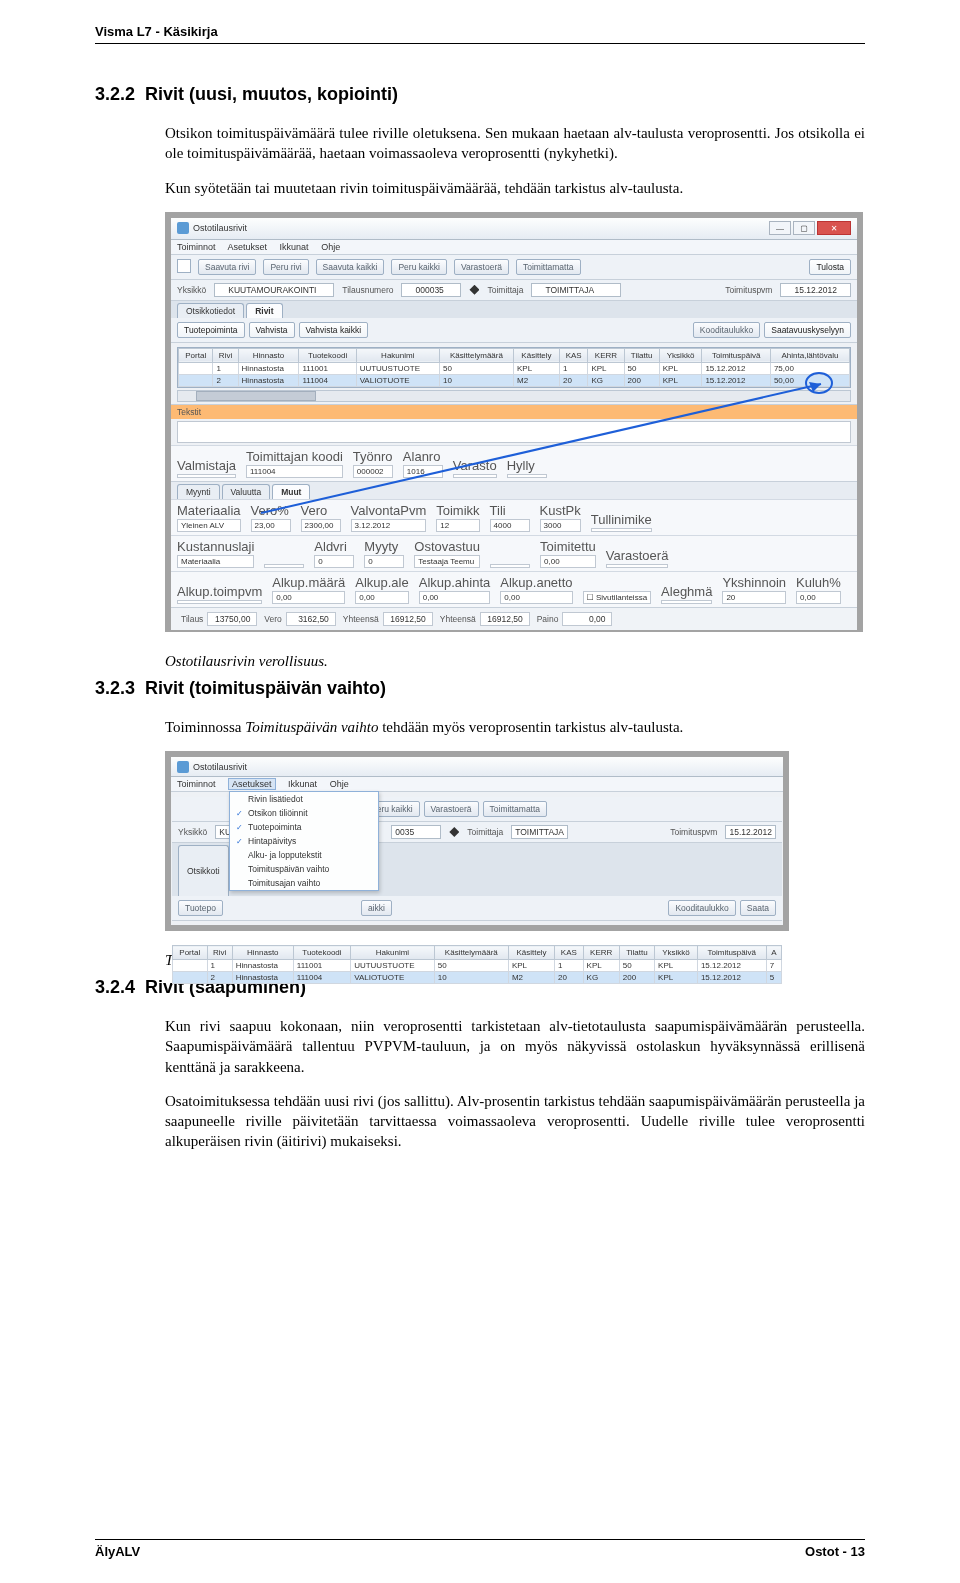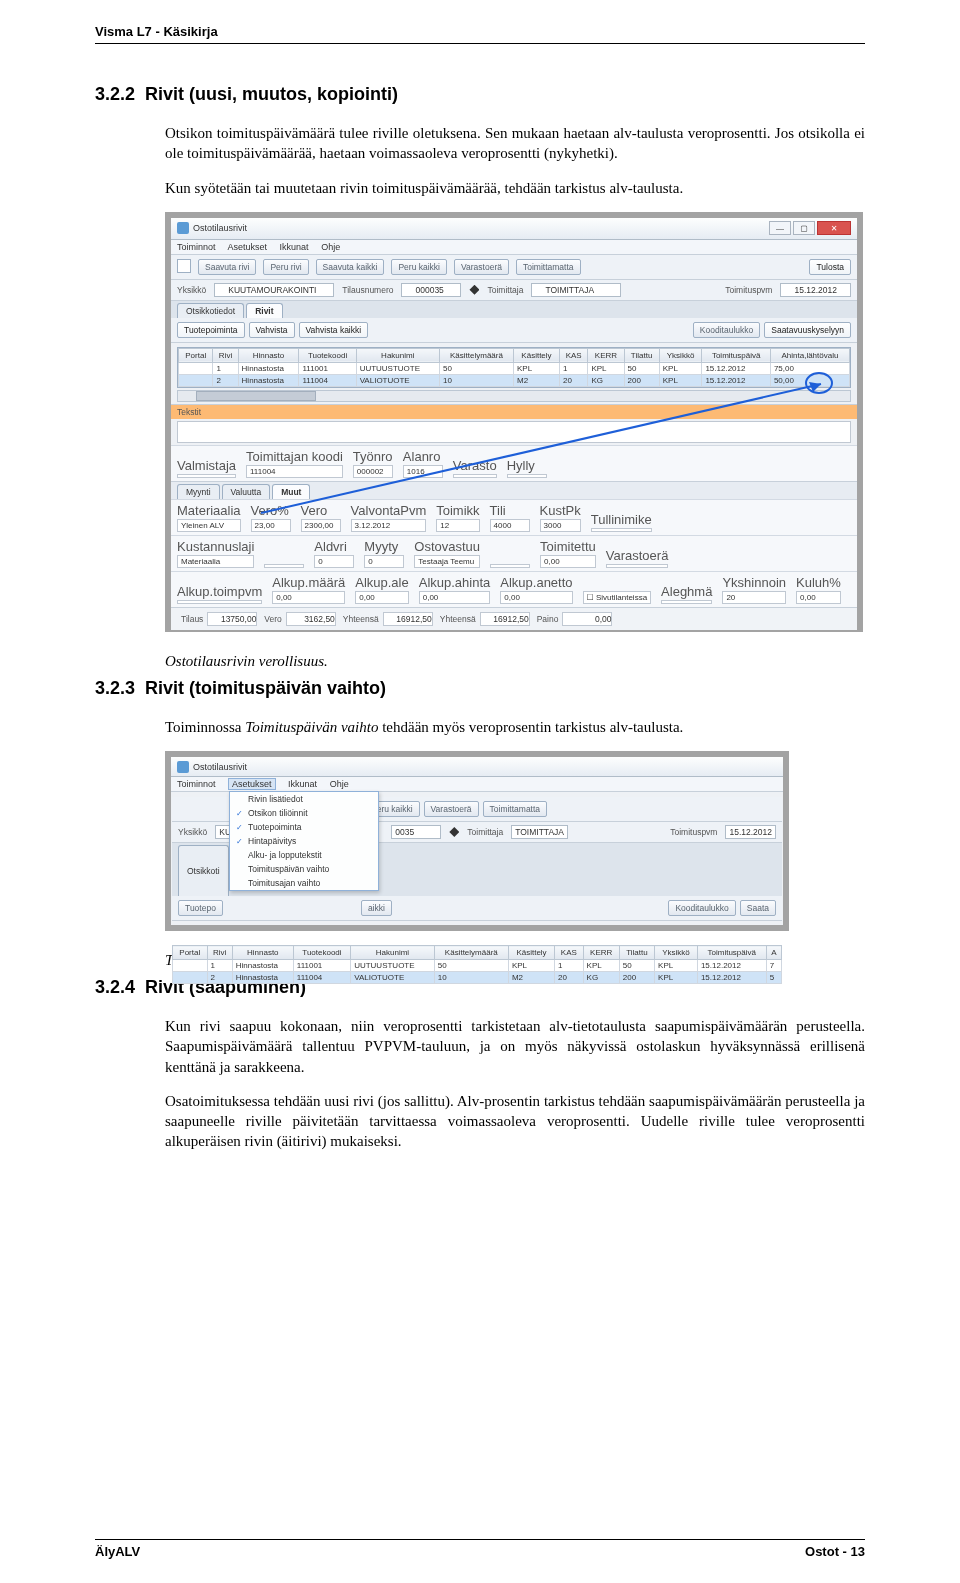--- a/index.html
+++ b/index.html
@@ -92,21 +92,21 @@
   .ss1 .section-lbl { padding:2px 6px; color:#555; font-size:8.5px; border-top:1px solid #c7d0da; background:#fdba74;}
   .ss1 .arrow-circle { position:absolute; border:2px solid #1e5fd8; border-radius:50%; width:28px; height:22px; }
   .ss1 .arrow-svg { position:absolute; pointer-events:none; }
   .ss1 .panel-row { display:flex; gap:10px; padding:3px 6px; background:#f6f8fb; border-top:1px solid #d3dae3; align-items:flex-end; }
   .ss1 .panel-row .col { display:flex; flex-direction:column; gap:1px; }
   .ss1 .panel-row .hdr { color:#555; font-size:13px; }
   .ss1 .panel-row .val { border:1px solid #c0c8d2; background:#fff; padding:1px 3px; font-size:8px; min-width:40px; }
   .ss1 .tabs3 { display:flex; gap:2px; padding:2px 6px 0 6px; background:#e7ecf2; border-top:1px solid #c7d0da;}
   .ss1 .totals { display:flex; gap:7px; padding:4px 10px; background:#f0f3f7; border-top:1px solid #c7d0da; }
   .ss1 .totals .itm { display:flex; gap:4px; align-items:center; }
-  .ss1 .totals .box { border:1px solid #c0c8d2; background:#fff; padding:1px 0; font-size:8.5px; min-width:50px; text-align:right; }
+  .ss1 .totals .box { border:1px solid #c0c8d2; background:#fff; padding:1px 6px; font-size:8.5px; min-width:50px; text-align:right; }
 
   
   .ss2 { height: 180px; width: 624px; }
   .ss2 .titlebar { height:20px; background:linear-gradient(#fdfefe,#e6ecf3); border-bottom:1px solid #b0bcc8; display:flex; align-items:center; padding:0 6px; gap:4px;}
   .ss2 .winicon { width:12px;height:12px;background:#5b9bd5;border-radius:2px; }
   .ss2 .menubar { padding:2px 6px; background:#f3f6fa; border-bottom:1px solid #c7d0da; }
   .ss2 .menubar .mtop { margin-right:10px; }
   .ss2 .menubar .mtop.open { background:#d6e4f4; border:1px solid #8fb1d9; padding:0 3px; }
   .ss2 .ddmenu { position:relative; margin-left:58px; margin-top:-1px; border:1px solid #8fb1d9; background:#fdfefe; width:150px; box-shadow:1px 2px 4px rgba(0,0,0,.2); z-index:3; }
   .ss2 .ddmenu .mi { padding:2px 6px; display:flex; align-items:center; gap:4px; font-size:8.5px; }

